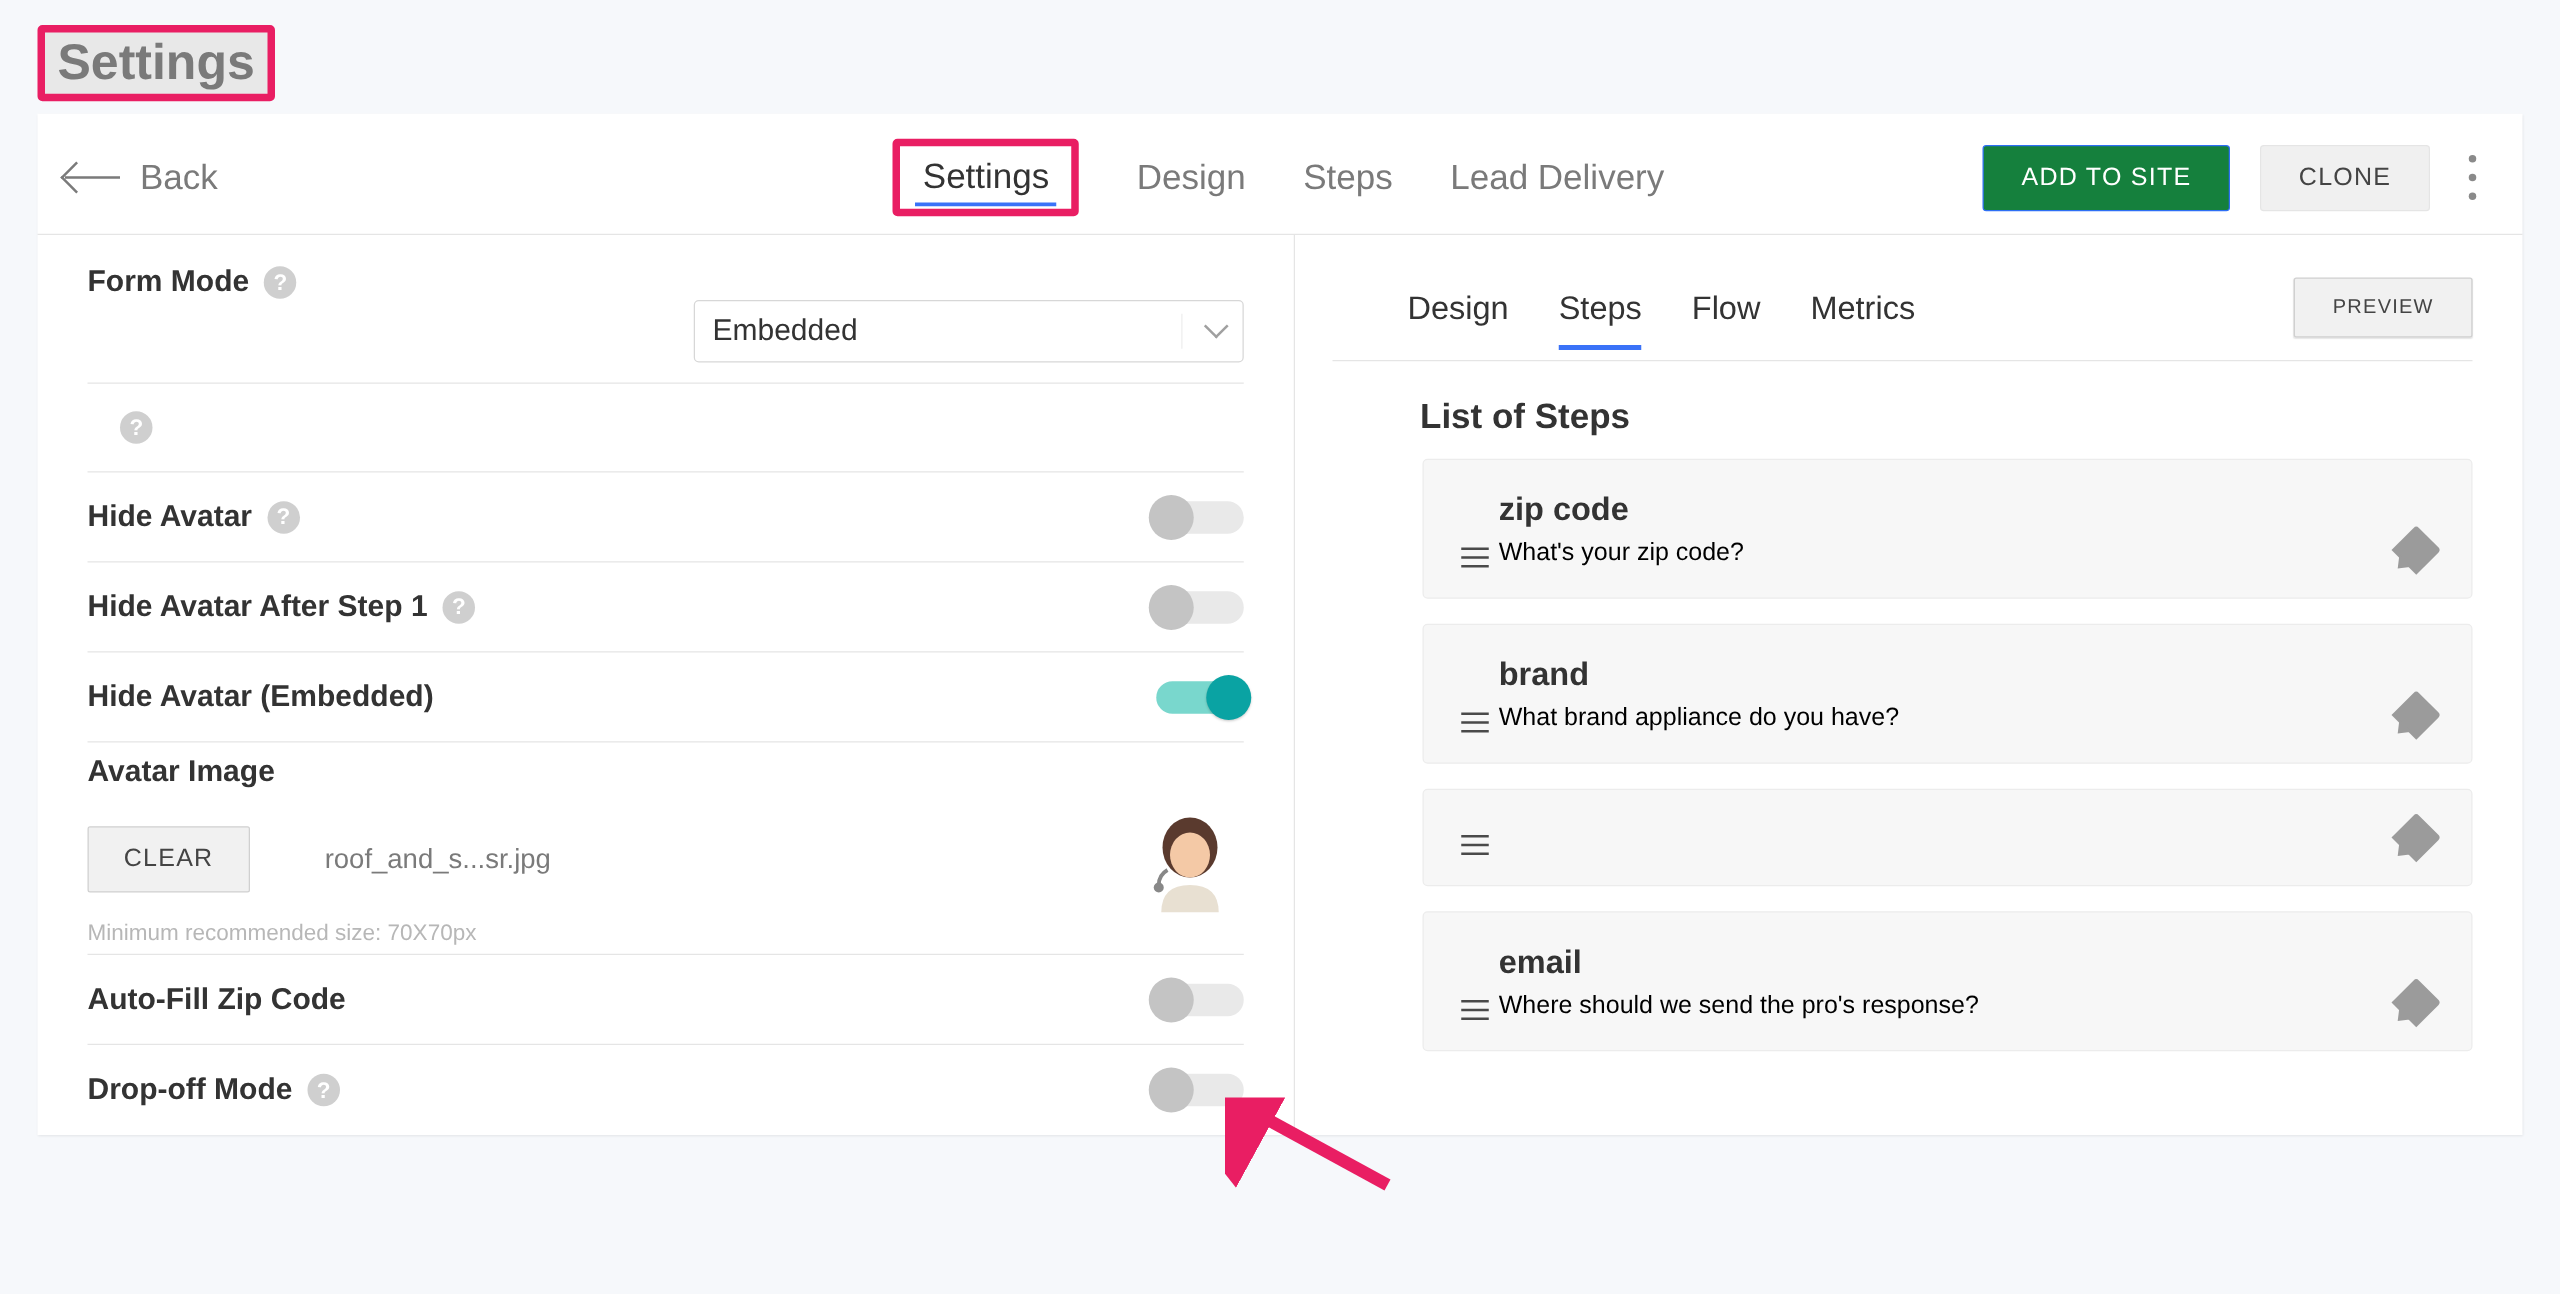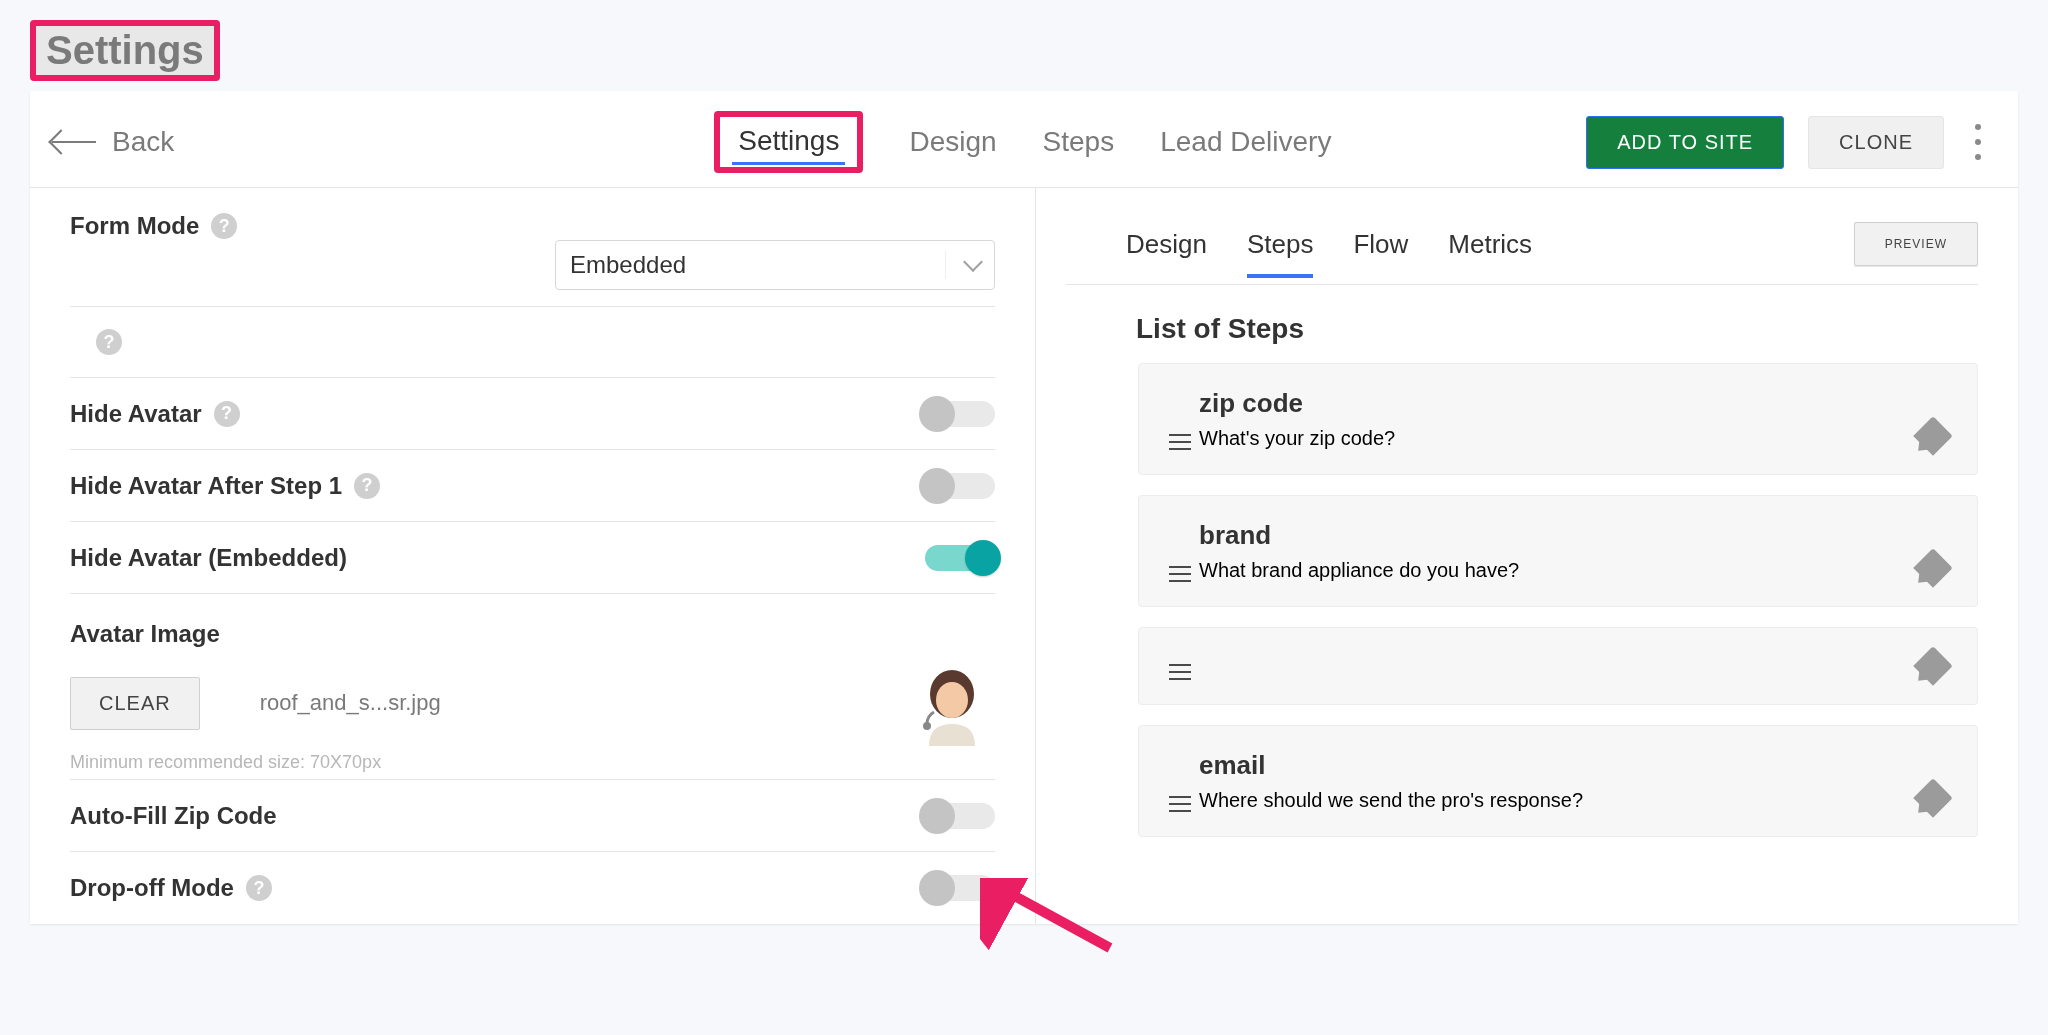--- a/index.html
+++ b/index.html
@@ -277,21 +277,21 @@
     position: absolute;
     left: 0; right: 0; bottom: -18px;
     height: 4px;
     background: var(--primary-blue);
   }
   .preview-btn {
     margin-left: auto;
     border: 1px solid #d0d0d0;
     background: #f1f1f1;
     padding: 14px 30px;
-    font-size: 12px;
+    font-size: 16px;
     letter-spacing: 1px;
     color: #444;
     border-radius: 2px;
     cursor: pointer;
     box-shadow: 0 1px 1px rgba(0,0,0,.1);
   }
 
   .list-title {
     font-size: 28px;
     font-weight: 800;
@@ -450,21 +450,21 @@
           <span>Hide Avatar (Embedded)</span>
         </div>
         <div class="control">
           <div class="toggle on">
               <div class="knob"></div>
             </div>
         </div>
       </div>
 
       <div class="avatar-row">
-        <div class="label" style="font-size:24px; font-weight:700; margin-bottom:12px;margin-top:16px;">
+        <div class="label" style="font-size:24px; font-weight:700; margin-bottom:12px;">
           <span>Avatar Image</span>
         </div>
         <div class="avatar-controls">
           <div class="clear-btn">CLEAR</div>
           <div class="filename">roof_and_s...sr.jpg</div>
           <div class="avatar-thumb">
             <svg viewBox="0 0 86 86">
               <ellipse cx="43" cy="34" rx="22" ry="24" fill="#5a3a2e"></ellipse>
               <ellipse cx="43" cy="40" rx="16" ry="18" fill="#f4c9a6"></ellipse>
               <path d="M20 86 Q20 64 43 64 Q66 64 66 86 Z" fill="#e8e0d2"></path>

